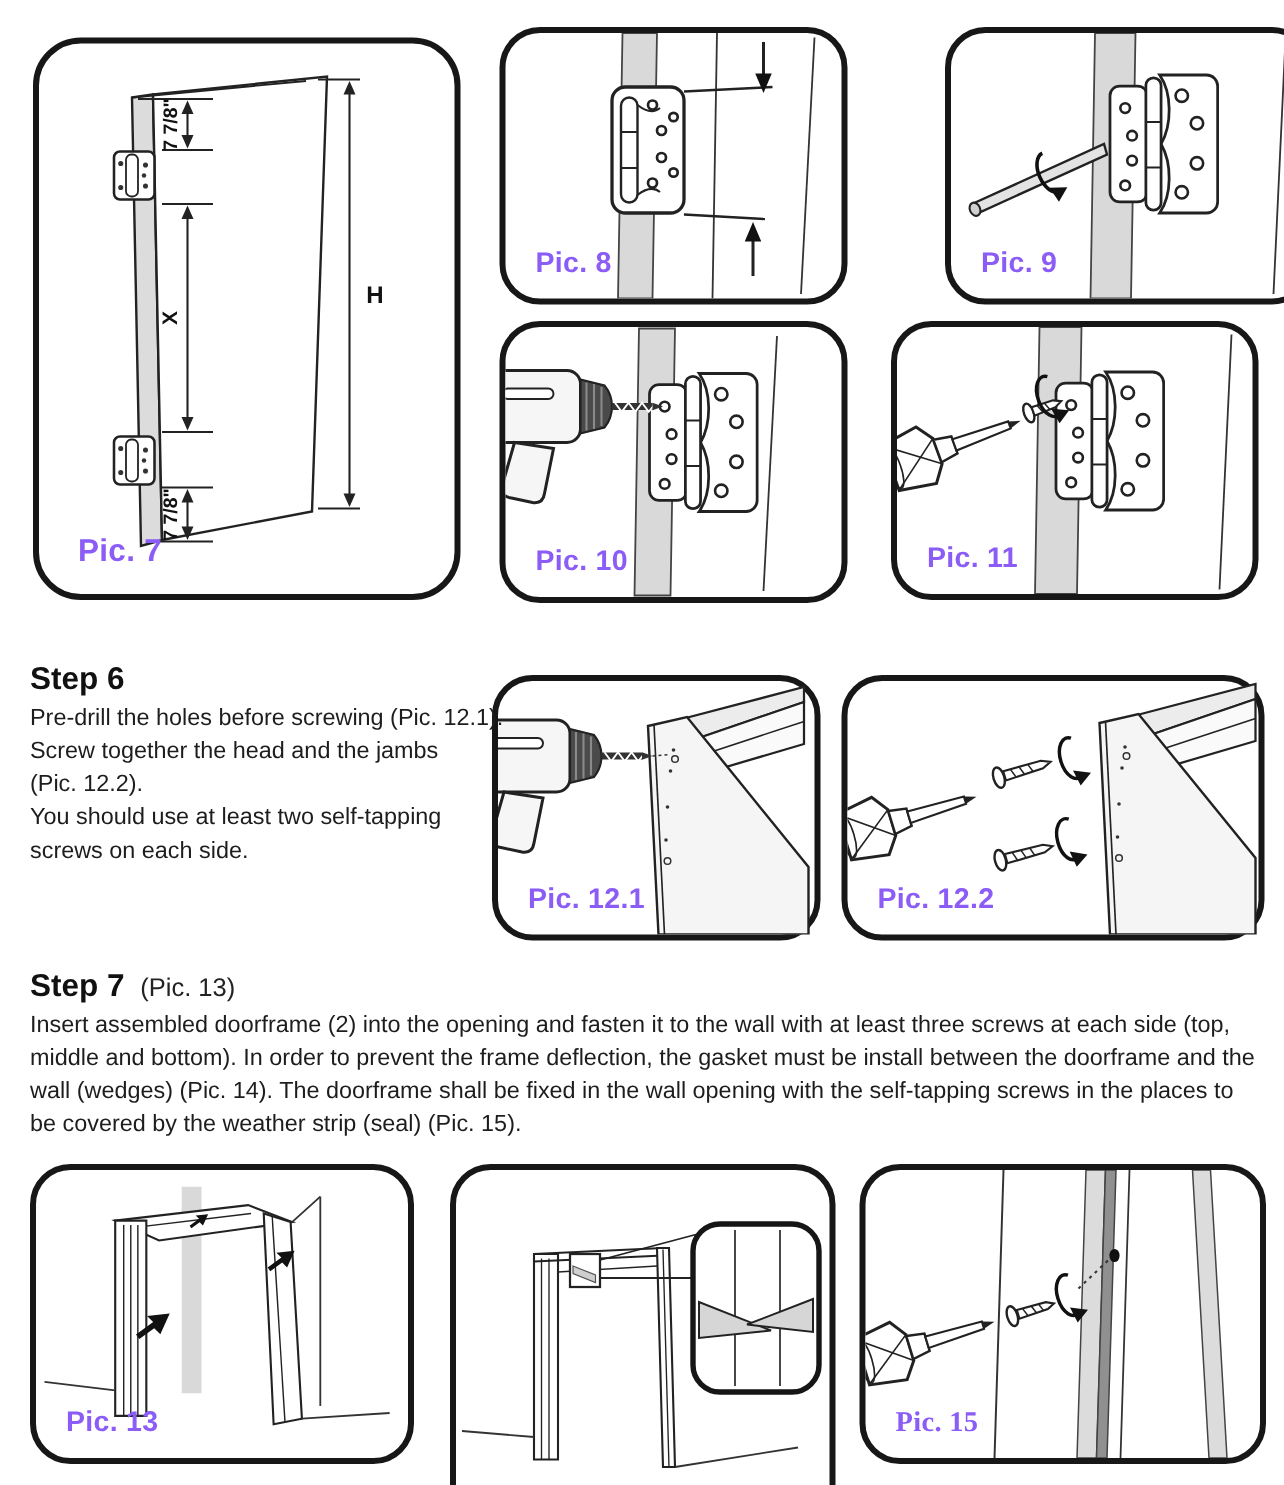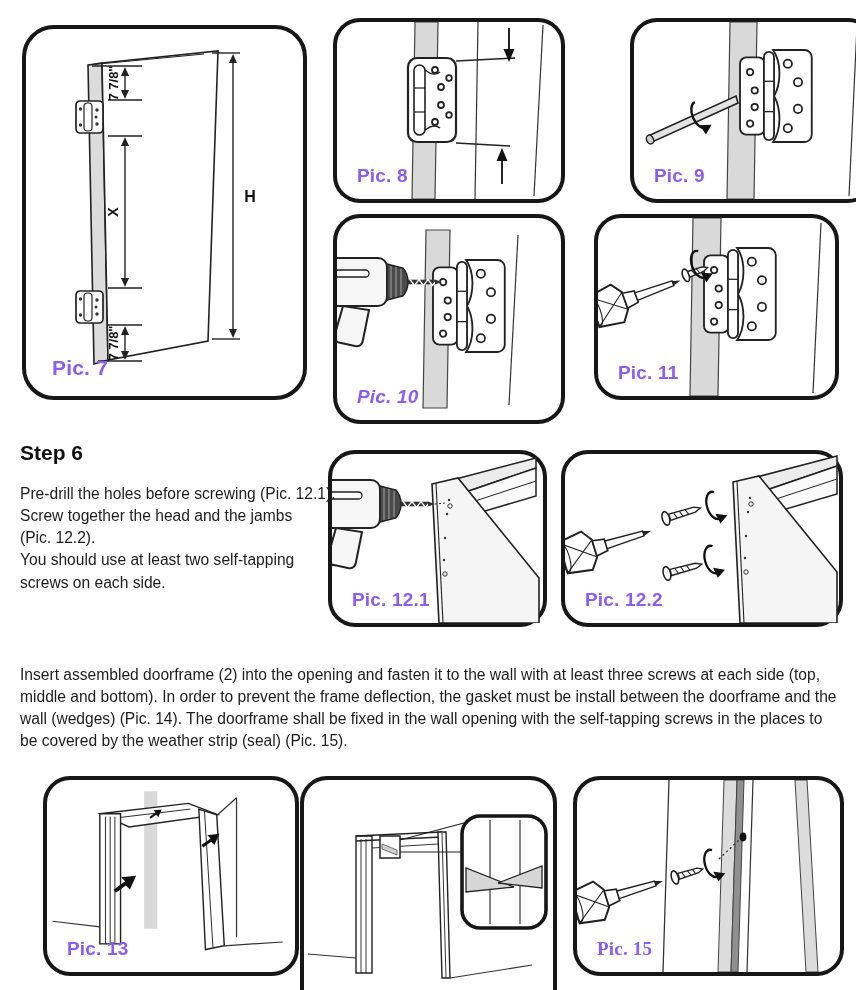--- a/index.html
+++ b/index.html
@@ -5,33 +5,33 @@
   html,body{margin:0;padding:0;background:#ffffff;}
   .page{position:relative;width:856px;height:990px;background:#ffffff;overflow:hidden;
         font-family:"Liberation Sans",sans-serif;color:#1b1b1b;}
   .panel{position:absolute;background:#fff;border:4px solid #171717;border-radius:27px;box-sizing:border-box;}
   .panel svg.art{position:absolute;left:0;top:0;width:100%;height:100%;display:block;}
   .panel-label{position:absolute;left:20px;bottom:12px;font-weight:bold;font-size:19px;color:#8b5cf6;letter-spacing:.2px;}
   .p7{left:22px;top:25px;width:285px;height:375px;border-radius:32px;}
   .p7 .panel-label{left:26px;bottom:16px;font-size:21px;text-align:right;}
   .p8{left:333px;top:18px;width:232px;height:185px;}
   .p9{left:630px;top:18px;width:245px;height:185px;}
-  .p10{left:333px;top:214px;width:232px;height:210px;font-style:italic;}
+  .p10{left:333px;top:214px;width:232px;height:188px;}
   .p11{left:594px;top:214px;width:245px;height:186px;}
   .p121{left:328px;top:450px;width:219px;height:177px;}
   .p122{left:561px;top:450px;width:282px;height:177px;}
-  .p13{left:20px;top:776px;width:256px;height:200px;margin-left:23px;}
+  .p13{left:20px;top:776px;width:256px;height:200px;}
   .p14{left:300px;top:776px;width:257px;height:256px;}
   .p15{left:573px;top:776px;width:271px;height:200px;font-family:Liberation Serif, serif;}
   .step{position:absolute;}
   .step6{left:20px;top:441px;width:316px;}
   .step7{left:20px;top:646px;width:822px;}
   .step-heading{font-weight:bold;font-size:21px;color:#111;display:inline-block;}
   .step-note{font-size:17px;color:#222;margin-left:6px;}
-  .step-body{font-size:15.6px;line-height:1.42;color:#1d1d1d;margin-top:18px;}
+  .step-body{font-size:15.6px;line-height:1.42;color:#1d1d1d;margin-top:3px;}
   .pre{white-space:pre-line;}
   svg text{font-family:"Liberation Sans",sans-serif;font-weight:bold;fill:#111;}
 </style>
 </head>
 <body>
 
 <div class="page">
 
   <div class="panel p7">
     <svg class="art" viewBox="0 0 277 367">
@@ -312,20 +312,24 @@
   <div class="step step6">
     <div class="step-heading">Step 6</div>
     <div class="step-body pre">Pre-drill the holes before screwing (Pic. 12.1).
 Screw together the head and the jambs
 (Pic. 12.2).
 You should use at least two self-tapping
 screws on each side.</div>
   </div>
 
   <div class="step step7">
+    <div>
+      <span class="step-heading">Step 7</span>
+      <span class="step-note">(Pic. 13)</span>
+    </div>
     <div class="step-body">Insert assembled doorframe (2) into the opening and fasten it to the wall with at least three screws at each side (top, middle and bottom). In order to prevent the frame deflection, the gasket must be install between the doorframe and the wall (wedges) (Pic. 14). The doorframe shall be fixed in the wall opening with the self-tapping screws in the places to be covered by the weather strip (seal) (Pic. 15).</div>
   </div>
 
   <div class="panel p13">
     <svg class="art" viewBox="0 0 263 192">
       <polygon points="103,6 117,6 117,152 103,152" fill="#d9d9d9"></polygon>
       <g stroke="#222" stroke-width="1.5" fill="#ffffff">
         <polygon points="56,30 150,19 181,31 87,44"></polygon>
         <line x1="60" y1="36" x2="152" y2="25" stroke-width="1"></line>
         <polygon points="56,30 78,30 78,168 56,168"></polygon>

